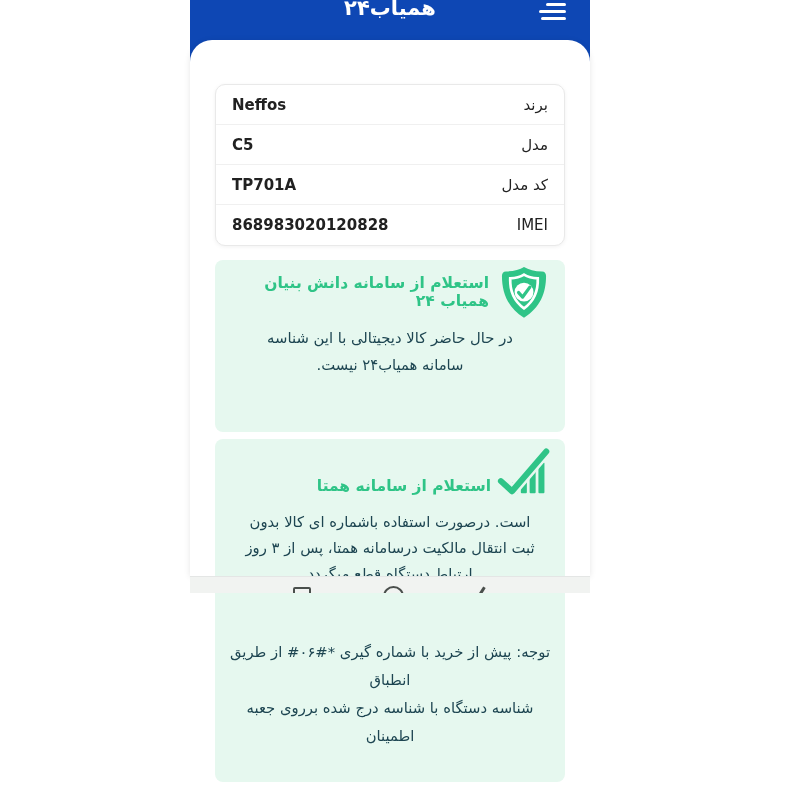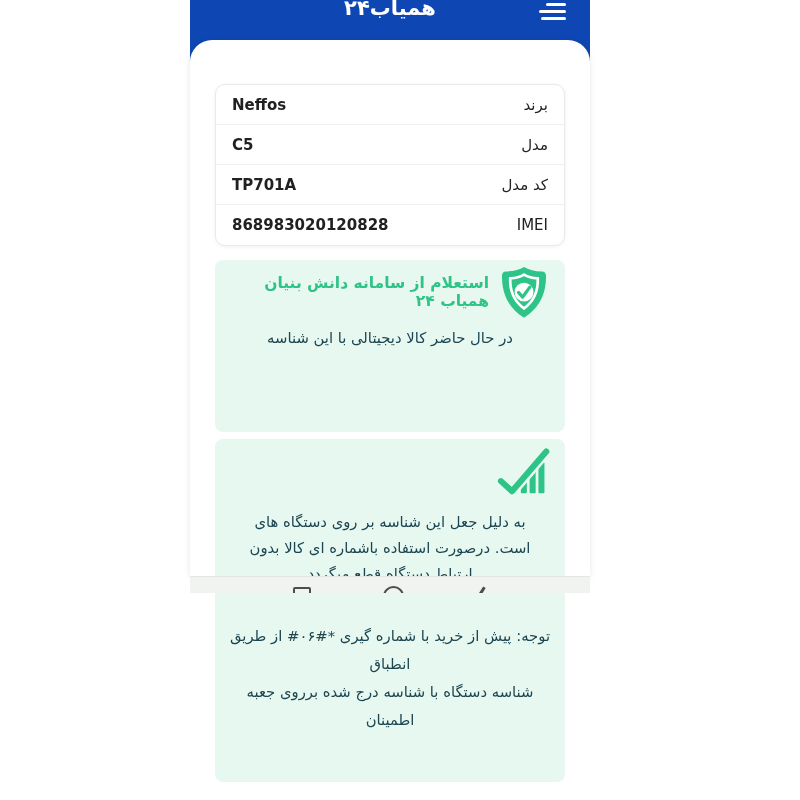--- a/index.html
+++ b/index.html
@@ -49,21 +49,21 @@
   .p1 .panel-title{margin-top:8px;}
   .p2{height:343px;margin-top:7px;}
   .p2 .panel-head{align-items:flex-end;}
   .p2 .panel-title{margin-bottom:4px;}
   .panel-body{
     text-align:center;color:#1d4551;font-size:14.8px;
   }
   .p1 .panel-body{line-height:27px;}
   .p2 .panel-body{margin-top:10px;line-height:26px;}
   .p2 .note{margin-top:35px;line-height:28px;}
-  .ltr-code{direction:ltr;unicode-bidi:bidi-override;display:inline-block;}
+  .ltr-code{direction:ltr;unicode-bidi:bidi-override;display:inline-block;margin-top:16px;}
   
   .navbar{
     position:absolute;left:0;bottom:0;width:400px;height:17px;background:#f1f3f1;
     border-top:1px solid #e4e6e5;box-sizing:border-box;overflow:hidden;
   }
   .nav-recents{
     position:absolute;left:103px;top:10px;width:14px;height:14px;
     border:2.2px solid #4a4f4c;border-radius:2px;
   }
   .nav-home{
@@ -117,39 +117,41 @@
             <path d="M32 1 C37 4 44 6 52 6 C55 6 56.5 8 56.5 11 C56.5 30 50 46 32 57.5 C14 46 7.5 30 7.5 11 C7.5 8 9 6 12 6 C20 6 27 4 32 1 Z" fill="#2fc487"></path>
             <path d="M32 9.5 C36 12 41.5 13.4 47.3 13.7 C47.8 27 43.8 38.6 32 47 C20.2 38.6 16.2 27 16.7 13.7 C22.5 13.4 28 12 32 9.5 Z" fill="none" stroke="#ffffff" stroke-width="3"></path>
             <circle cx="32" cy="29" r="10.5" fill="#ffffff"></circle>
             <polyline points="26,29.5 30.5,34.5 38.5,23.5" fill="none" stroke="#2fc487" stroke-width="3.6" stroke-linecap="round" stroke-linejoin="round"></polyline>
           </svg>
         </span>
         <span class="panel-title">استعلام از سامانه دانش بنیان همیاب ۲۴</span>
       </div>
       <div class="panel-body">
         <div>در حال حاضر کالا دیجیتالی با این شناسه</div>
+        <div>سامانه همیاب۲۴ نیست.</div>
       </div>
     </div>
 
     <div class="panel p2">
       <div class="panel-head">
         <span>
           <svg width="56" height="50" viewBox="0 0 60 54">
             <rect x="16" y="40" width="6.5" height="12" rx="1" fill="#2fc487"></rect>
             <rect x="25.5" y="34" width="6.5" height="18" rx="1" fill="#2fc487"></rect>
             <rect x="35" y="27" width="6.5" height="25" rx="1" fill="#2fc487"></rect>
             <rect x="44.5" y="19" width="6.5" height="33" rx="1" fill="#2fc487"></rect>
             <polyline points="4,39 16,50 53,7" fill="none" stroke="#e6f8ef" stroke-width="12" stroke-linecap="round" stroke-linejoin="round"></polyline>
             <polyline points="4,39 16,50 53,7" fill="none" stroke="#2fc487" stroke-width="6.5" stroke-linecap="round" stroke-linejoin="round"></polyline>
           </svg>
         </span>
+        <span class="panel-title">استعلام از سامانه همتا</span>
       </div>
       <div class="panel-body">
-        <div>به دلیل جعل این شناسه بر روی دستگاه های</div>
         <div>است. درصورت استفاده باشماره ای کالا بدون</div>
+        <div>ثبت انتقال مالکیت درسامانه همتا، پس از ۳ روز</div>
         <div>ارتباط دستگاه قطع میگردد</div>
       </div>
       <div class="panel-body note">
         <div>
           <span>توجه: پیش از خرید با شماره گیری </span><span class="ltr-code">#۰۶#*</span><span> از طریق انطباق</span>
         </div>
         <div>شناسه دستگاه با شناسه درج شده برروی جعبه اطمینان</div>
 
       </div>
     </div>

